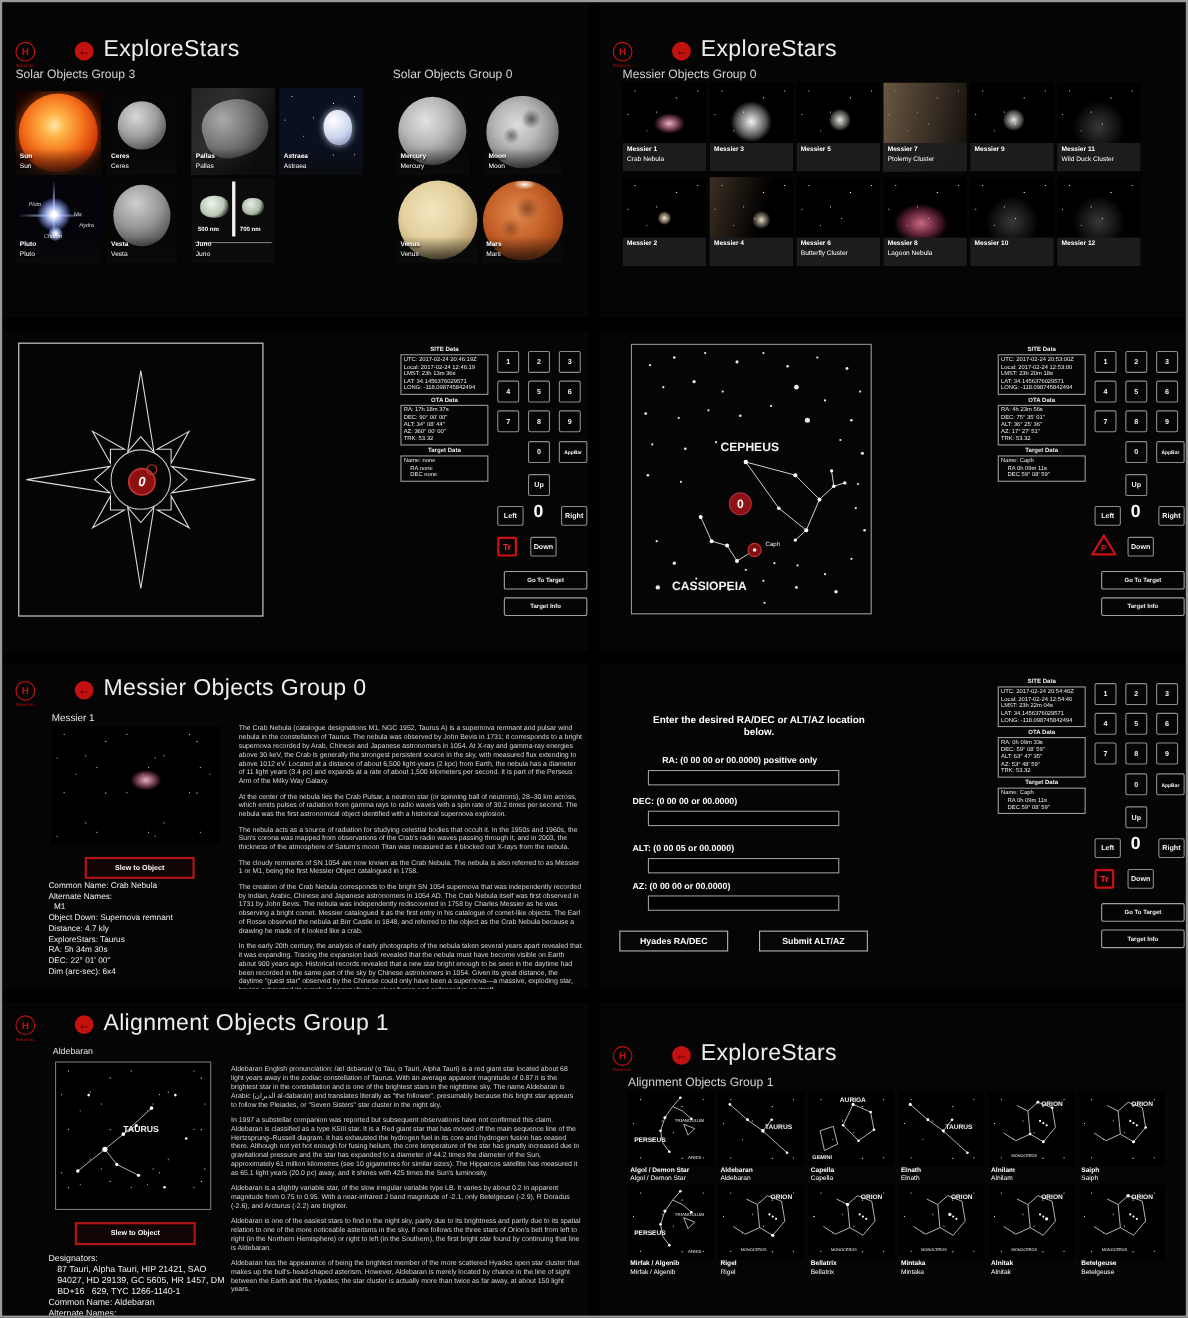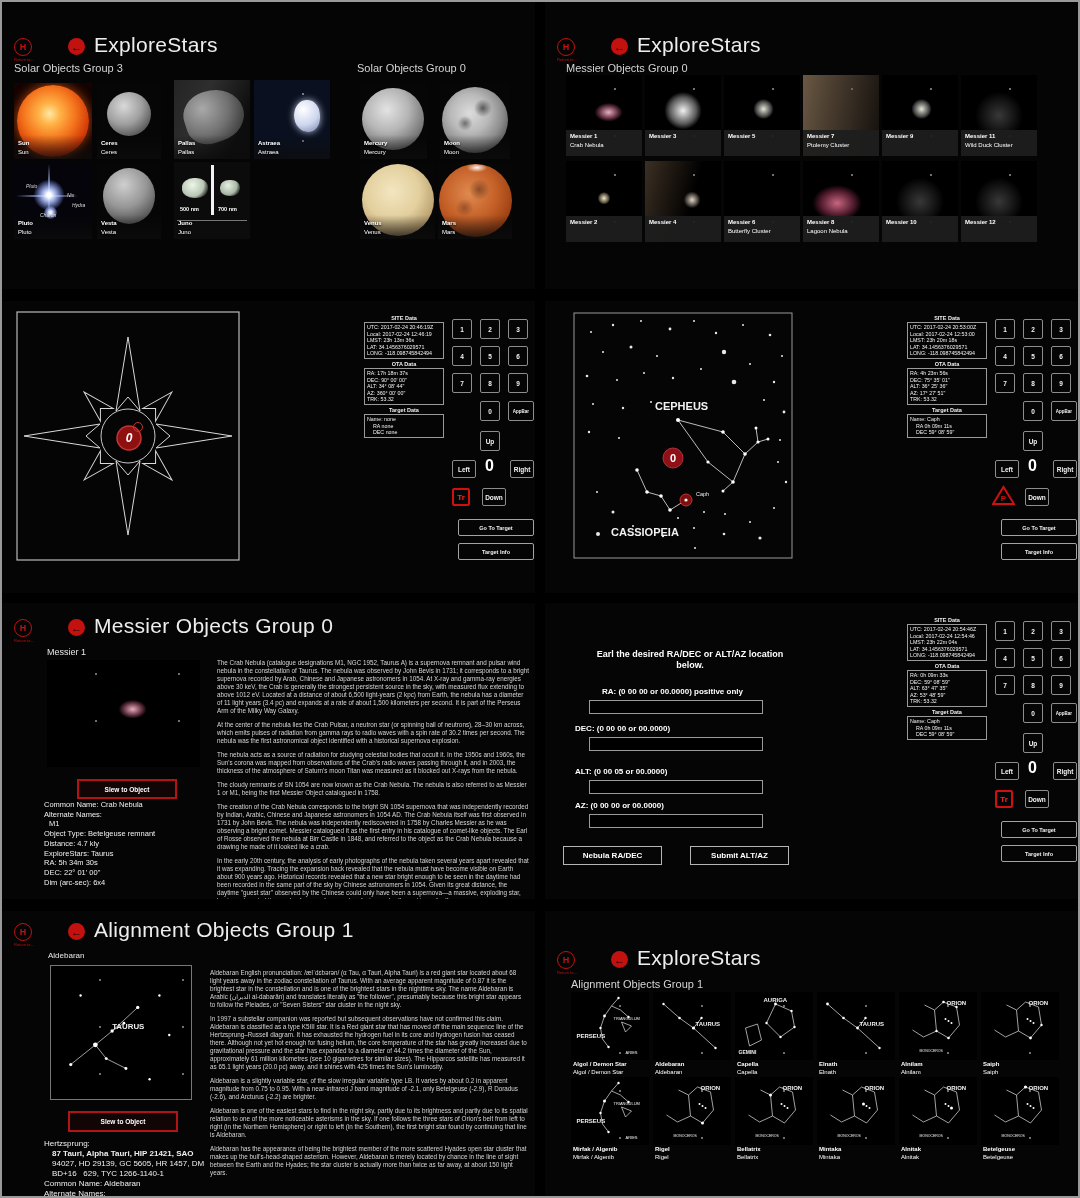--- a/index.html
+++ b/index.html
@@ -493,48 +493,48 @@
       </div>
     <div class="app-title">Messier Objects Group 0</div>
   </div>
   <div class="obj-label" style="left:45px;top:44px;">Messier 1</div>
   <div class="abs sf gl gm1" style="left:45px;top:57px;width:153px;height:107px;"></div>
   <div class="slew" style="left:75px;top:176px;width:96px;height:16px;">Slew to Object</div>
   <div class="meta" style="left:42px;top:197px;">
     <div>Common Name: Crab Nebula</div>
     <div>Alternate Names:</div>
     <div style="padding-left:5px;">M1</div>
-    <div>Object Type: Betelgeuse remnant</div>
+    <div>Object Down: Supernova remnant</div>
     <div>Distance: 4.7 kly</div>
     <div>ExploreStars: Taurus</div>
     <div>RA: 5h 34m 30s</div>
     <div>DEC: 22° 01' 00"</div>
     <div>Dim (arc-sec): 6x4</div>
   </div>
   <div class="desc" style="left:215px;top:56px;width:312px;">
     <div class="para">The Crab Nebula (catalogue designations M1, NGC 1952, Taurus A) is a supernova remnant and pulsar wind nebula in the constellation of Taurus. The nebula was observed by John Bevis in 1731; it corresponds to a bright supernova recorded by Arab, Chinese and Japanese astronomers in 1054. At X-ray and gamma-ray energies above 30 keV, the Crab is generally the strongest persistent source in the sky, with measured flux extending to above 1012 eV. Located at a distance of about 6,500 light-years (2 kpc) from Earth, the nebula has a diameter of 11 light years (3.4 pc) and expands at a rate of about 1,500 kilometers per second. It is part of the Perseus Arm of the Milky Way Galaxy.</div>
     <div class="para">At the center of the nebula lies the Crab Pulsar, a neutron star (or spinning ball of neutrons), 28–30 km across, which emits pulses of radiation from gamma rays to radio waves with a spin rate of 30.2 times per second. The nebula was the first astronomical object identified with a historical supernova explosion.</div>
     <div class="para">The nebula acts as a source of radiation for studying celestial bodies that occult it. In the 1950s and 1960s, the Sun's corona was mapped from observations of the Crab's radio waves passing through it, and in 2003, the thickness of the atmosphere of Saturn's moon Titan was measured as it blocked out X-rays from the nebula.</div>
     <div class="para">The cloudy remnants of SN 1054 are now known as the Crab Nebula. The nebula is also referred to as Messier 1 or M1, being the first Messier Object catalogued in 1758.</div>
     <div class="para">The creation of the Crab Nebula corresponds to the bright SN 1054 supernova that was independently recorded by Indian, Arabic, Chinese and Japanese astronomers in 1054 AD. The Crab Nebula itself was first observed in 1731 by John Bevis. The nebula was independently rediscovered in 1758 by Charles Messier as he was observing a bright comet. Messier catalogued it as the first entry in his catalogue of comet-like objects. The Earl of Rosse observed the nebula at Birr Castle in 1848, and referred to the object as the Crab Nebula because a drawing he made of it looked like a crab.</div>
     <div class="para">In the early 20th century, the analysis of early photographs of the nebula taken several years apart revealed that it was expanding. Tracing the expansion back revealed that the nebula must have become visible on Earth about 900 years ago. Historical records revealed that a new star bright enough to be seen in the daytime had been recorded in the same part of the sky by Chinese astronomers in 1054. Given its great distance, the daytime "guest star" observed by the Chinese could only have been a supernova—a massive, exploding star, having exhausted its supply of energy from nuclear fusion and collapsed in on itself.</div>
   </div>
 </div>
 
 <div class="panel" style="left:545px;top:603px;width:533px;height:296px;">
-  <div class="form-h" style="left:40px;top:46px;width:210px;">Earl the desired RA/DEC or ALT/AZ location below.</div>
+  <div class="form-h" style="left:40px;top:46px;width:210px;">Enter the desired RA/DEC or ALT/AZ location below.</div>
   <div class="flabel" style="left:33px;top:84px;padding-left:24px;">RA: (0 00 00 or 00.0000) positive only</div>
   <input class="finput" style="left: 44px; top: 97px;">
   <div class="flabel" style="left:30px;top:121px;">DEC: (0 00 00 or 00.0000)</div>
   <input class="finput" style="left: 44px; top: 134px;">
   <div class="flabel" style="left:30px;top:164px;">ALT: (0 00 05 or 00.0000)</div>
   <input class="finput" style="left: 44px; top: 177px;">
   <div class="flabel" style="left:30px;top:198px;">AZ: (0 00 00 or 00.0000)</div>
   <input class="finput" style="left: 44px; top: 211px;">
-  <div class="sbtn" style="left:18px;top:243px;width:97px;">Nebula RA/DEC</div>
+  <div class="sbtn" style="left:18px;top:243px;width:97px;">Hyades RA/DEC</div>
   <div class="sbtn" style="left:145px;top:243px;width:97px;">Submit ALT/AZ</div>
   <div class="ctrl">
     <div class="dcol">
       <div class="dtitle">SITE Data</div>
       <div class="dbox">
         <div>UTC: 2017-02-24 20:54:46Z</div>
         <div>Local: 2017-02-24 12:54:46</div>
         <div>LMST: 23h 22m 04s</div>
         <div>LAT: 34.1456376029571</div>
         <div>LONG: -118.098745842494</div>
@@ -608,22 +608,22 @@
           <circle cx="110" cy="30" r="1.2"></circle>
           <circle cx="120" cy="70" r="1.2"></circle>
           <circle cx="30" cy="30" r="1.2"></circle>
           <circle cx="100" cy="115" r="1.2"></circle>
       </g>
       <text x="62" y="64" font-size="8" font-weight="bold">TAURUS</text>
     </svg>
   </div>
   <div class="slew" style="left:66px;top:200px;width:106px;height:17px;">Slew to Object</div>
   <div class="meta" style="left:42px;top:228px;font-size:8px;line-height:10px;">
-    <div>Hertzsprung:</div>
-    <div style="padding-left:8px;font-weight:bold;">87 Tauri, Alpha Tauri, HIP 21421, SAO</div>
+    <div>Designators:</div>
+    <div style="padding-left:8px;">87 Tauri, Alpha Tauri, HIP 21421, SAO</div>
     <div style="padding-left:8px;">94027, HD 29139, GC 5605, HR 1457, DM</div>
     <div style="padding-left:8px;">BD+16   629, TYC 1266-1140-1</div>
     <div>Common Name: Aldebaran</div>
     <div>Alternate Names:</div>
   </div>
   <div class="desc" style="left:208px;top:58px;width:318px;">
     <div class="para">Aldebaran English pronunciation: /ælˈdɛbərən/ (α Tau, α Tauri, Alpha Tauri) is a red giant star located about 68 light years away in the zodiac constellation of Taurus. With an average apparent magnitude of 0.87 it is the brightest star in the constellation and is one of the brightest stars in the nighttime sky. The name Aldebaran is Arabic (الدبران al-dabarān) and translates literally as "the follower", presumably because this bright star appears to follow the Pleiades, or "Seven Sisters" star cluster in the night sky.</div>
     <div class="para">In 1997 a substellar companion was reported but subsequent observations have not confirmed this claim. Aldebaran is classified as a type K5III star. It is a Red giant star that has moved off the main sequence line of the Hertzsprung–Russell diagram. It has exhausted the hydrogen fuel in its core and hydrogen fusion has ceased there. Although not yet hot enough for fusing helium, the core temperature of the star has greatly increased due to gravitational pressure and the star has expanded to a diameter of 44.2 times the diameter of the Sun, approximately 61 million kilometres (see 10 gigametres for similar sizes). The Hipparcos satellite has measured it as 65.1 light years (20.0 pc) away, and it shines with 425 times the Sun's luminosity.</div>
     <div class="para">Aldebaran is a slightly variable star, of the slow irregular variable type LB. It varies by about 0.2 in apparent magnitude from 0.75 to 0.95. With a near-infrared J band magnitude of -2.1, only Betelgeuse (-2.9), R Doradus (-2.6), and Arcturus (-2.2) are brighter.</div>
     <div class="para">Aldebaran is one of the easiest stars to find in the night sky, partly due to its brightness and partly due to its spatial relation to one of the more noticeable asterisms in the sky. If one follows the three stars of Orion's belt from left to right (in the Northern Hemisphere) or right to left (in the Southern), the first bright star found by continuing that line is Aldebaran.</div>

